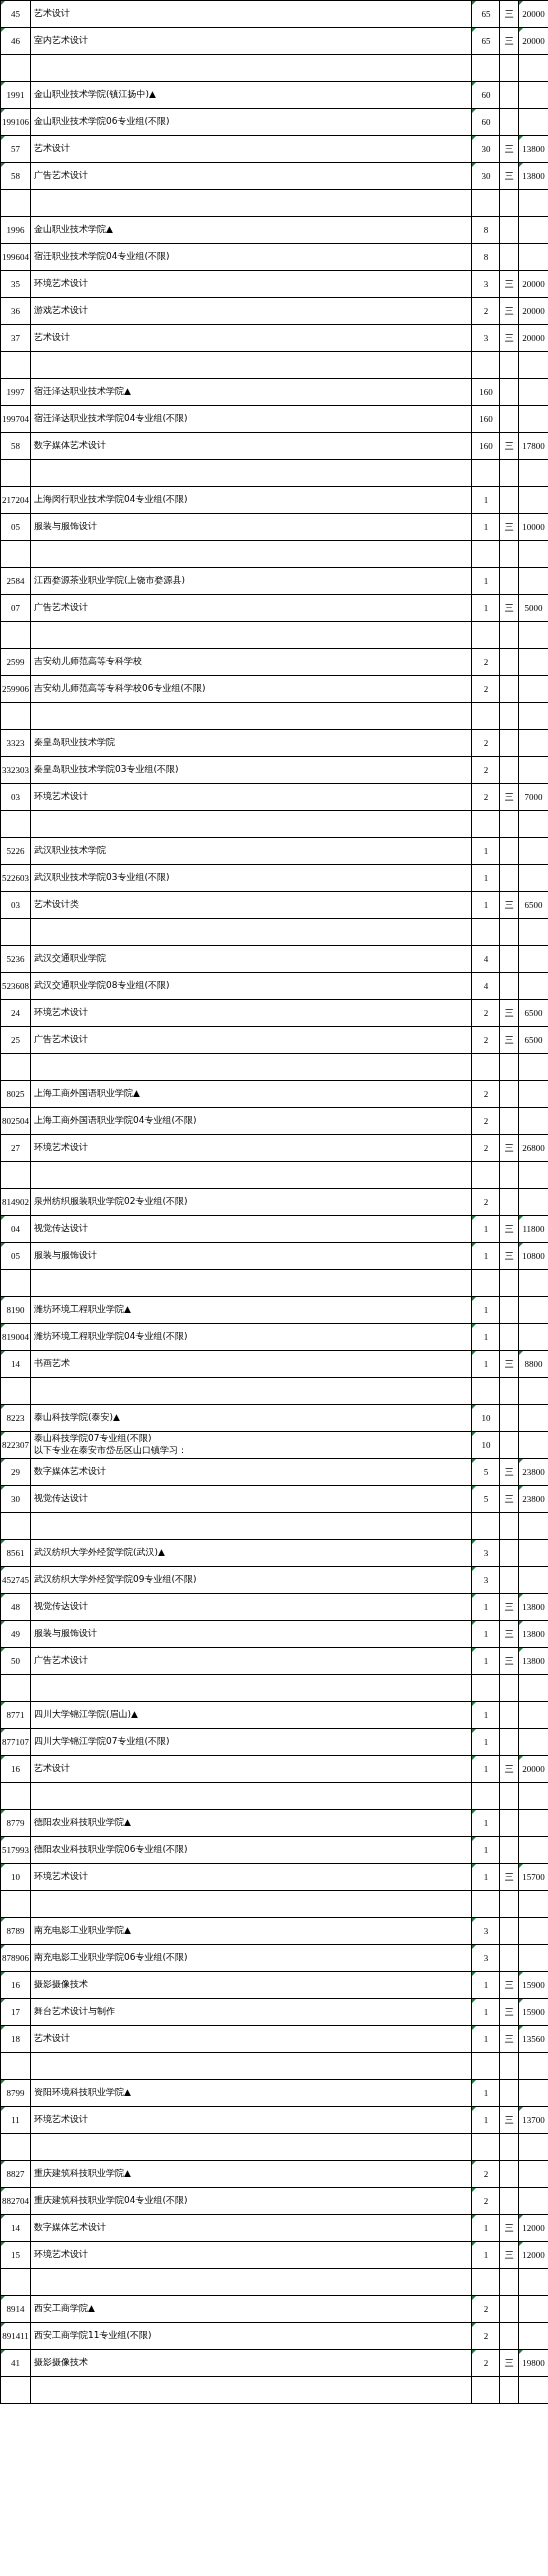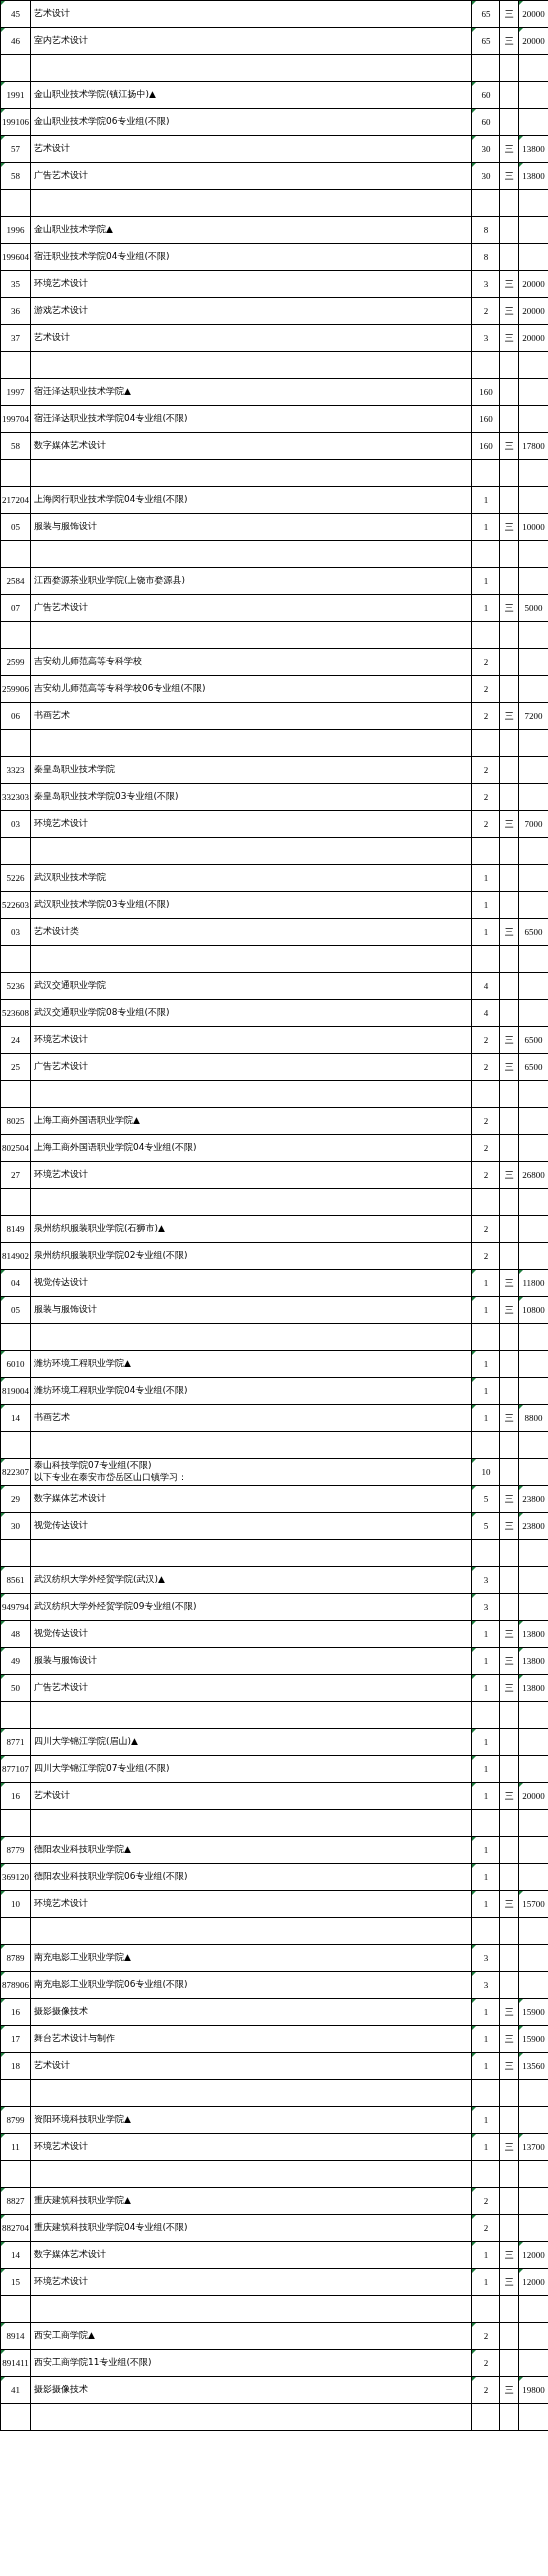--- a/index.html
+++ b/index.html
@@ -519,499 +519,484 @@
           </td>
     <td class="c-batch">
             <span class="v"></span>
           </td>
     <td class="c-fee">
             <span class="v"></span>
           </td>
   </tr>
         <tr>
     <td class="c-code">
-            <span class="v">06</span>
+            <span class="v"></span>
+          </td>
+    <td class="c-name">
+            <span class="v"></span>
+          </td>
+    <td class="c-count">
+            <span class="v"></span>
+          </td>
+    <td class="c-batch">
+            <span class="v"></span>
+          </td>
+    <td class="c-fee">
+            <span class="v"></span>
+          </td>
+  </tr>
+        <tr>
+    <td class="c-code">
+            <span class="v">3323</span>
+          </td>
+    <td class="c-name">
+            <span class="v">秦皇岛职业技术学院</span>
+          </td>
+    <td class="c-count">
+            <span class="v">2</span>
+          </td>
+    <td class="c-batch">
+            <span class="v"></span>
+          </td>
+    <td class="c-fee">
+            <span class="v"></span>
+          </td>
+  </tr>
+        <tr>
+    <td class="c-code">
+            <span class="v">332303</span>
+          </td>
+    <td class="c-name">
+            <span class="v">秦皇岛职业技术学院03专业组(不限)</span>
+          </td>
+    <td class="c-count">
+            <span class="v">2</span>
+          </td>
+    <td class="c-batch">
+            <span class="v"></span>
+          </td>
+    <td class="c-fee">
+            <span class="v"></span>
+          </td>
+  </tr>
+        <tr>
+    <td class="c-code">
+            <span class="v">03</span>
+          </td>
+    <td class="c-name">
+            <span class="v">环境艺术设计</span>
+          </td>
+    <td class="c-count">
+            <span class="v">2</span>
+          </td>
+    <td class="c-batch">
+            <span class="v">三</span>
+          </td>
+    <td class="c-fee">
+            <span class="v">7000</span>
+          </td>
+  </tr>
+        <tr>
+    <td class="c-code">
+            <span class="v"></span>
+          </td>
+    <td class="c-name">
+            <span class="v"></span>
+          </td>
+    <td class="c-count">
+            <span class="v"></span>
+          </td>
+    <td class="c-batch">
+            <span class="v"></span>
+          </td>
+    <td class="c-fee">
+            <span class="v"></span>
+          </td>
+  </tr>
+        <tr>
+    <td class="c-code">
+            <span class="v">5226</span>
+          </td>
+    <td class="c-name">
+            <span class="v">武汉职业技术学院</span>
+          </td>
+    <td class="c-count">
+            <span class="v">1</span>
+          </td>
+    <td class="c-batch">
+            <span class="v"></span>
+          </td>
+    <td class="c-fee">
+            <span class="v"></span>
+          </td>
+  </tr>
+        <tr>
+    <td class="c-code">
+            <span class="v">522603</span>
+          </td>
+    <td class="c-name">
+            <span class="v">武汉职业技术学院03专业组(不限)</span>
+          </td>
+    <td class="c-count">
+            <span class="v">1</span>
+          </td>
+    <td class="c-batch">
+            <span class="v"></span>
+          </td>
+    <td class="c-fee">
+            <span class="v"></span>
+          </td>
+  </tr>
+        <tr>
+    <td class="c-code">
+            <span class="v">03</span>
+          </td>
+    <td class="c-name">
+            <span class="v">艺术设计类</span>
+          </td>
+    <td class="c-count">
+            <span class="v">1</span>
+          </td>
+    <td class="c-batch">
+            <span class="v">三</span>
+          </td>
+    <td class="c-fee">
+            <span class="v">6500</span>
+          </td>
+  </tr>
+        <tr>
+    <td class="c-code">
+            <span class="v"></span>
+          </td>
+    <td class="c-name">
+            <span class="v"></span>
+          </td>
+    <td class="c-count">
+            <span class="v"></span>
+          </td>
+    <td class="c-batch">
+            <span class="v"></span>
+          </td>
+    <td class="c-fee">
+            <span class="v"></span>
+          </td>
+  </tr>
+        <tr>
+    <td class="c-code">
+            <span class="v">5236</span>
+          </td>
+    <td class="c-name">
+            <span class="v">武汉交通职业学院</span>
+          </td>
+    <td class="c-count">
+            <span class="v">4</span>
+          </td>
+    <td class="c-batch">
+            <span class="v"></span>
+          </td>
+    <td class="c-fee">
+            <span class="v"></span>
+          </td>
+  </tr>
+        <tr>
+    <td class="c-code">
+            <span class="v">523608</span>
+          </td>
+    <td class="c-name">
+            <span class="v">武汉交通职业学院08专业组(不限)</span>
+          </td>
+    <td class="c-count">
+            <span class="v">4</span>
+          </td>
+    <td class="c-batch">
+            <span class="v"></span>
+          </td>
+    <td class="c-fee">
+            <span class="v"></span>
+          </td>
+  </tr>
+        <tr>
+    <td class="c-code">
+            <span class="v">24</span>
+          </td>
+    <td class="c-name">
+            <span class="v">环境艺术设计</span>
+          </td>
+    <td class="c-count">
+            <span class="v">2</span>
+          </td>
+    <td class="c-batch">
+            <span class="v">三</span>
+          </td>
+    <td class="c-fee">
+            <span class="v">6500</span>
+          </td>
+  </tr>
+        <tr>
+    <td class="c-code">
+            <span class="v">25</span>
+          </td>
+    <td class="c-name">
+            <span class="v">广告艺术设计</span>
+          </td>
+    <td class="c-count">
+            <span class="v">2</span>
+          </td>
+    <td class="c-batch">
+            <span class="v">三</span>
+          </td>
+    <td class="c-fee">
+            <span class="v">6500</span>
+          </td>
+  </tr>
+        <tr>
+    <td class="c-code">
+            <span class="v"></span>
+          </td>
+    <td class="c-name">
+            <span class="v"></span>
+          </td>
+    <td class="c-count">
+            <span class="v"></span>
+          </td>
+    <td class="c-batch">
+            <span class="v"></span>
+          </td>
+    <td class="c-fee">
+            <span class="v"></span>
+          </td>
+  </tr>
+        <tr>
+    <td class="c-code">
+            <span class="v">8025</span>
+          </td>
+    <td class="c-name">
+            <span class="v">上海工商外国语职业学院▲</span>
+          </td>
+    <td class="c-count">
+            <span class="v">2</span>
+          </td>
+    <td class="c-batch">
+            <span class="v"></span>
+          </td>
+    <td class="c-fee">
+            <span class="v"></span>
+          </td>
+  </tr>
+        <tr>
+    <td class="c-code">
+            <span class="v">802504</span>
+          </td>
+    <td class="c-name">
+            <span class="v">上海工商外国语职业学院04专业组(不限)</span>
+          </td>
+    <td class="c-count">
+            <span class="v">2</span>
+          </td>
+    <td class="c-batch">
+            <span class="v"></span>
+          </td>
+    <td class="c-fee">
+            <span class="v"></span>
+          </td>
+  </tr>
+        <tr>
+    <td class="c-code">
+            <span class="v">27</span>
+          </td>
+    <td class="c-name">
+            <span class="v">环境艺术设计</span>
+          </td>
+    <td class="c-count">
+            <span class="v">2</span>
+          </td>
+    <td class="c-batch">
+            <span class="v">三</span>
+          </td>
+    <td class="c-fee">
+            <span class="v">26800</span>
+          </td>
+  </tr>
+        <tr>
+    <td class="c-code">
+            <span class="v"></span>
+          </td>
+    <td class="c-name">
+            <span class="v"></span>
+          </td>
+    <td class="c-count">
+            <span class="v"></span>
+          </td>
+    <td class="c-batch">
+            <span class="v"></span>
+          </td>
+    <td class="c-fee">
+            <span class="v"></span>
+          </td>
+  </tr>
+        <tr>
+    <td class="c-code">
+            <span class="v">814902</span>
+          </td>
+    <td class="c-name">
+            <span class="v">泉州纺织服装职业学院02专业组(不限)</span>
+          </td>
+    <td class="c-count">
+            <span class="v">2</span>
+          </td>
+    <td class="c-batch">
+            <span class="v"></span>
+          </td>
+    <td class="c-fee">
+            <span class="v"></span>
+          </td>
+  </tr>
+        <tr>
+    <td class="c-code">
+            <span class="v">04</span>
+            <span class="tri"></span>
+          </td>
+    <td class="c-name">
+            <span class="v">视觉传达设计</span>
+          </td>
+    <td class="c-count">
+            <span class="v">1</span>
+            <span class="tri"></span>
+          </td>
+    <td class="c-batch">
+            <span class="v">三</span>
+          </td>
+    <td class="c-fee">
+            <span class="v">11800</span>
+            <span class="tri"></span>
+          </td>
+  </tr>
+        <tr>
+    <td class="c-code">
+            <span class="v">05</span>
+            <span class="tri"></span>
+          </td>
+    <td class="c-name">
+            <span class="v">服装与服饰设计</span>
+          </td>
+    <td class="c-count">
+            <span class="v">1</span>
+            <span class="tri"></span>
+          </td>
+    <td class="c-batch">
+            <span class="v">三</span>
+          </td>
+    <td class="c-fee">
+            <span class="v">10800</span>
+            <span class="tri"></span>
+          </td>
+  </tr>
+        <tr>
+    <td class="c-code">
+            <span class="v"></span>
+          </td>
+    <td class="c-name">
+            <span class="v"></span>
+          </td>
+    <td class="c-count">
+            <span class="v"></span>
+          </td>
+    <td class="c-batch">
+            <span class="v"></span>
+          </td>
+    <td class="c-fee">
+            <span class="v"></span>
+          </td>
+  </tr>
+        <tr>
+    <td class="c-code">
+            <span class="v">8190</span>
+            <span class="tri"></span>
+          </td>
+    <td class="c-name">
+            <span class="v">潍坊环境工程职业学院▲</span>
+          </td>
+    <td class="c-count">
+            <span class="v">1</span>
+            <span class="tri"></span>
+          </td>
+    <td class="c-batch">
+            <span class="v"></span>
+          </td>
+    <td class="c-fee">
+            <span class="v"></span>
+          </td>
+  </tr>
+        <tr>
+    <td class="c-code">
+            <span class="v">819004</span>
+            <span class="tri"></span>
+          </td>
+    <td class="c-name">
+            <span class="v">潍坊环境工程职业学院04专业组(不限)</span>
+          </td>
+    <td class="c-count">
+            <span class="v">1</span>
+            <span class="tri"></span>
+          </td>
+    <td class="c-batch">
+            <span class="v"></span>
+          </td>
+    <td class="c-fee">
+            <span class="v"></span>
+          </td>
+  </tr>
+        <tr>
+    <td class="c-code">
+            <span class="v">14</span>
+            <span class="tri"></span>
           </td>
     <td class="c-name">
             <span class="v">书画艺术</span>
           </td>
     <td class="c-count">
-            <span class="v">2</span>
-          </td>
-    <td class="c-batch">
-            <span class="v">三</span>
-          </td>
-    <td class="c-fee">
-            <span class="v">7200</span>
-          </td>
-  </tr>
-        <tr>
-    <td class="c-code">
-            <span class="v"></span>
-          </td>
-    <td class="c-name">
-            <span class="v"></span>
-          </td>
-    <td class="c-count">
-            <span class="v"></span>
-          </td>
-    <td class="c-batch">
-            <span class="v"></span>
-          </td>
-    <td class="c-fee">
-            <span class="v"></span>
-          </td>
-  </tr>
-        <tr>
-    <td class="c-code">
-            <span class="v">3323</span>
-          </td>
-    <td class="c-name">
-            <span class="v">秦皇岛职业技术学院</span>
-          </td>
-    <td class="c-count">
-            <span class="v">2</span>
-          </td>
-    <td class="c-batch">
-            <span class="v"></span>
-          </td>
-    <td class="c-fee">
-            <span class="v"></span>
-          </td>
-  </tr>
-        <tr>
-    <td class="c-code">
-            <span class="v">332303</span>
-          </td>
-    <td class="c-name">
-            <span class="v">秦皇岛职业技术学院03专业组(不限)</span>
-          </td>
-    <td class="c-count">
-            <span class="v">2</span>
-          </td>
-    <td class="c-batch">
-            <span class="v"></span>
-          </td>
-    <td class="c-fee">
-            <span class="v"></span>
-          </td>
-  </tr>
-        <tr>
-    <td class="c-code">
-            <span class="v">03</span>
-          </td>
-    <td class="c-name">
-            <span class="v">环境艺术设计</span>
-          </td>
-    <td class="c-count">
-            <span class="v">2</span>
-          </td>
-    <td class="c-batch">
-            <span class="v">三</span>
-          </td>
-    <td class="c-fee">
-            <span class="v">7000</span>
-          </td>
-  </tr>
-        <tr>
-    <td class="c-code">
-            <span class="v"></span>
-          </td>
-    <td class="c-name">
-            <span class="v"></span>
-          </td>
-    <td class="c-count">
-            <span class="v"></span>
-          </td>
-    <td class="c-batch">
-            <span class="v"></span>
-          </td>
-    <td class="c-fee">
-            <span class="v"></span>
-          </td>
-  </tr>
-        <tr>
-    <td class="c-code">
-            <span class="v">5226</span>
-          </td>
-    <td class="c-name">
-            <span class="v">武汉职业技术学院</span>
-          </td>
-    <td class="c-count">
-            <span class="v">1</span>
-          </td>
-    <td class="c-batch">
-            <span class="v"></span>
-          </td>
-    <td class="c-fee">
-            <span class="v"></span>
-          </td>
-  </tr>
-        <tr>
-    <td class="c-code">
-            <span class="v">522603</span>
-          </td>
-    <td class="c-name">
-            <span class="v">武汉职业技术学院03专业组(不限)</span>
-          </td>
-    <td class="c-count">
-            <span class="v">1</span>
-          </td>
-    <td class="c-batch">
-            <span class="v"></span>
-          </td>
-    <td class="c-fee">
-            <span class="v"></span>
-          </td>
-  </tr>
-        <tr>
-    <td class="c-code">
-            <span class="v">03</span>
-          </td>
-    <td class="c-name">
-            <span class="v">艺术设计类</span>
-          </td>
-    <td class="c-count">
-            <span class="v">1</span>
-          </td>
-    <td class="c-batch">
-            <span class="v">三</span>
-          </td>
-    <td class="c-fee">
-            <span class="v">6500</span>
-          </td>
-  </tr>
-        <tr>
-    <td class="c-code">
-            <span class="v"></span>
-          </td>
-    <td class="c-name">
-            <span class="v"></span>
-          </td>
-    <td class="c-count">
-            <span class="v"></span>
-          </td>
-    <td class="c-batch">
-            <span class="v"></span>
-          </td>
-    <td class="c-fee">
-            <span class="v"></span>
-          </td>
-  </tr>
-        <tr>
-    <td class="c-code">
-            <span class="v">5236</span>
-          </td>
-    <td class="c-name">
-            <span class="v">武汉交通职业学院</span>
-          </td>
-    <td class="c-count">
-            <span class="v">4</span>
-          </td>
-    <td class="c-batch">
-            <span class="v"></span>
-          </td>
-    <td class="c-fee">
-            <span class="v"></span>
-          </td>
-  </tr>
-        <tr>
-    <td class="c-code">
-            <span class="v">523608</span>
-          </td>
-    <td class="c-name">
-            <span class="v">武汉交通职业学院08专业组(不限)</span>
-          </td>
-    <td class="c-count">
-            <span class="v">4</span>
-          </td>
-    <td class="c-batch">
-            <span class="v"></span>
-          </td>
-    <td class="c-fee">
-            <span class="v"></span>
-          </td>
-  </tr>
-        <tr>
-    <td class="c-code">
-            <span class="v">24</span>
-          </td>
-    <td class="c-name">
-            <span class="v">环境艺术设计</span>
-          </td>
-    <td class="c-count">
-            <span class="v">2</span>
-          </td>
-    <td class="c-batch">
-            <span class="v">三</span>
-          </td>
-    <td class="c-fee">
-            <span class="v">6500</span>
-          </td>
-  </tr>
-        <tr>
-    <td class="c-code">
-            <span class="v">25</span>
-          </td>
-    <td class="c-name">
-            <span class="v">广告艺术设计</span>
-          </td>
-    <td class="c-count">
-            <span class="v">2</span>
-          </td>
-    <td class="c-batch">
-            <span class="v">三</span>
-          </td>
-    <td class="c-fee">
-            <span class="v">6500</span>
-          </td>
-  </tr>
-        <tr>
-    <td class="c-code">
-            <span class="v"></span>
-          </td>
-    <td class="c-name">
-            <span class="v"></span>
-          </td>
-    <td class="c-count">
-            <span class="v"></span>
-          </td>
-    <td class="c-batch">
-            <span class="v"></span>
-          </td>
-    <td class="c-fee">
-            <span class="v"></span>
-          </td>
-  </tr>
-        <tr>
-    <td class="c-code">
-            <span class="v">8025</span>
-          </td>
-    <td class="c-name">
-            <span class="v">上海工商外国语职业学院▲</span>
-          </td>
-    <td class="c-count">
-            <span class="v">2</span>
-          </td>
-    <td class="c-batch">
-            <span class="v"></span>
-          </td>
-    <td class="c-fee">
-            <span class="v"></span>
-          </td>
-  </tr>
-        <tr>
-    <td class="c-code">
-            <span class="v">802504</span>
-          </td>
-    <td class="c-name">
-            <span class="v">上海工商外国语职业学院04专业组(不限)</span>
-          </td>
-    <td class="c-count">
-            <span class="v">2</span>
-          </td>
-    <td class="c-batch">
-            <span class="v"></span>
-          </td>
-    <td class="c-fee">
-            <span class="v"></span>
-          </td>
-  </tr>
-        <tr>
-    <td class="c-code">
-            <span class="v">27</span>
-          </td>
-    <td class="c-name">
-            <span class="v">环境艺术设计</span>
-          </td>
-    <td class="c-count">
-            <span class="v">2</span>
-          </td>
-    <td class="c-batch">
-            <span class="v">三</span>
-          </td>
-    <td class="c-fee">
-            <span class="v">26800</span>
-          </td>
-  </tr>
-        <tr>
-    <td class="c-code">
-            <span class="v"></span>
-          </td>
-    <td class="c-name">
-            <span class="v"></span>
-          </td>
-    <td class="c-count">
-            <span class="v"></span>
-          </td>
-    <td class="c-batch">
-            <span class="v"></span>
-          </td>
-    <td class="c-fee">
-            <span class="v"></span>
-          </td>
-  </tr>
-        <tr>
-    <td class="c-code">
-            <span class="v">8149</span>
-          </td>
-    <td class="c-name">
-            <span class="v">泉州纺织服装职业学院(石狮市)▲</span>
-          </td>
-    <td class="c-count">
-            <span class="v">2</span>
-          </td>
-    <td class="c-batch">
-            <span class="v"></span>
-          </td>
-    <td class="c-fee">
-            <span class="v"></span>
-          </td>
-  </tr>
-        <tr>
-    <td class="c-code">
-            <span class="v">814902</span>
-          </td>
-    <td class="c-name">
-            <span class="v">泉州纺织服装职业学院02专业组(不限)</span>
-          </td>
-    <td class="c-count">
-            <span class="v">2</span>
-          </td>
-    <td class="c-batch">
-            <span class="v"></span>
-          </td>
-    <td class="c-fee">
-            <span class="v"></span>
-          </td>
-  </tr>
-        <tr>
-    <td class="c-code">
-            <span class="v">04</span>
-            <span class="tri"></span>
-          </td>
-    <td class="c-name">
-            <span class="v">视觉传达设计</span>
-          </td>
-    <td class="c-count">
-            <span class="v">1</span>
-            <span class="tri"></span>
-          </td>
-    <td class="c-batch">
-            <span class="v">三</span>
-          </td>
-    <td class="c-fee">
-            <span class="v">11800</span>
-            <span class="tri"></span>
-          </td>
-  </tr>
-        <tr>
-    <td class="c-code">
-            <span class="v">05</span>
-            <span class="tri"></span>
-          </td>
-    <td class="c-name">
-            <span class="v">服装与服饰设计</span>
-          </td>
-    <td class="c-count">
-            <span class="v">1</span>
-            <span class="tri"></span>
-          </td>
-    <td class="c-batch">
-            <span class="v">三</span>
-          </td>
-    <td class="c-fee">
-            <span class="v">10800</span>
-            <span class="tri"></span>
-          </td>
-  </tr>
-        <tr>
-    <td class="c-code">
-            <span class="v"></span>
-          </td>
-    <td class="c-name">
-            <span class="v"></span>
-          </td>
-    <td class="c-count">
-            <span class="v"></span>
-          </td>
-    <td class="c-batch">
-            <span class="v"></span>
-          </td>
-    <td class="c-fee">
-            <span class="v"></span>
-          </td>
-  </tr>
-        <tr>
-    <td class="c-code">
-            <span class="v">6010</span>
-            <span class="tri"></span>
-          </td>
-    <td class="c-name">
-            <span class="v">潍坊环境工程职业学院▲</span>
-          </td>
-    <td class="c-count">
-            <span class="v">1</span>
-            <span class="tri"></span>
-          </td>
-    <td class="c-batch">
-            <span class="v"></span>
-          </td>
-    <td class="c-fee">
-            <span class="v"></span>
-          </td>
-  </tr>
-        <tr>
-    <td class="c-code">
-            <span class="v">819004</span>
-            <span class="tri"></span>
-          </td>
-    <td class="c-name">
-            <span class="v">潍坊环境工程职业学院04专业组(不限)</span>
-          </td>
-    <td class="c-count">
-            <span class="v">1</span>
-            <span class="tri"></span>
-          </td>
-    <td class="c-batch">
-            <span class="v"></span>
-          </td>
-    <td class="c-fee">
-            <span class="v"></span>
-          </td>
-  </tr>
-        <tr>
-    <td class="c-code">
-            <span class="v">14</span>
-            <span class="tri"></span>
-          </td>
-    <td class="c-name">
-            <span class="v">书画艺术</span>
-          </td>
-    <td class="c-count">
             <span class="v">1</span>
             <span class="tri"></span>
           </td>
     <td class="c-batch">
             <span class="v">三</span>
           </td>
     <td class="c-fee">
             <span class="v">8800</span>
             <span class="tri"></span>
           </td>
   </tr>
         <tr>
     <td class="c-code">
             <span class="v"></span>
           </td>
     <td class="c-name">
             <span class="v"></span>
           </td>
     <td class="c-count">
             <span class="v"></span>
+          </td>
+    <td class="c-batch">
+            <span class="v"></span>
+          </td>
+    <td class="c-fee">
+            <span class="v"></span>
+          </td>
+  </tr>
+        <tr>
+    <td class="c-code">
+            <span class="v">8223</span>
+            <span class="tri"></span>
+          </td>
+    <td class="c-name">
+            <span class="v">泰山科技学院(泰安)▲</span>
+          </td>
+    <td class="c-count">
+            <span class="v">10</span>
+            <span class="tri"></span>
           </td>
     <td class="c-batch">
             <span class="v"></span>
           </td>
     <td class="c-fee">
             <span class="v"></span>
           </td>
   </tr>
         <tr>
     <td class="c-code">
@@ -1104,21 +1089,21 @@
           </td>
     <td class="c-batch">
             <span class="v"></span>
           </td>
     <td class="c-fee">
             <span class="v"></span>
           </td>
   </tr>
         <tr>
     <td class="c-code">
-            <span class="v">949794</span>
+            <span class="v">452745</span>
             <span class="tri"></span>
           </td>
     <td class="c-name">
             <span class="v">武汉纺织大学外经贸学院09专业组(不限)</span>
           </td>
     <td class="c-count">
             <span class="v">3</span>
             <span class="tri"></span>
           </td>
     <td class="c-batch">
@@ -1294,21 +1279,21 @@
           </td>
     <td class="c-batch">
             <span class="v"></span>
           </td>
     <td class="c-fee">
             <span class="v"></span>
           </td>
   </tr>
         <tr>
     <td class="c-code">
-            <span class="v">369120</span>
+            <span class="v">517993</span>
             <span class="tri"></span>
           </td>
     <td class="c-name">
             <span class="v">德阳农业科技职业学院06专业组(不限)</span>
           </td>
     <td class="c-count">
             <span class="v">1</span>
             <span class="tri"></span>
           </td>
     <td class="c-batch">

